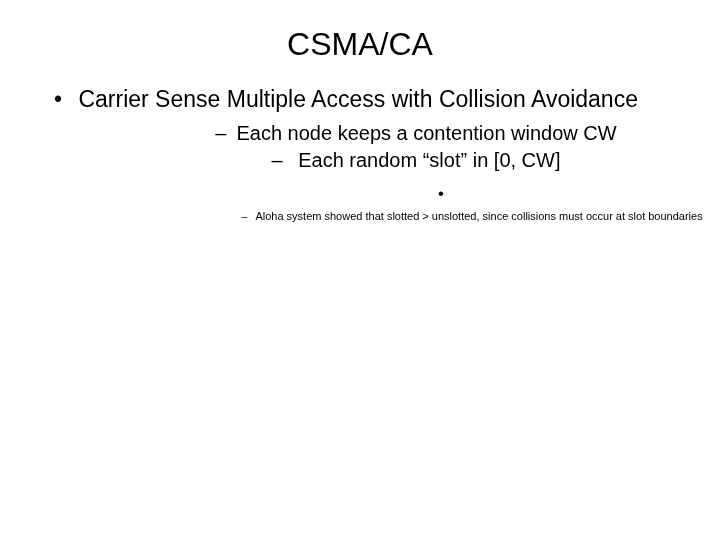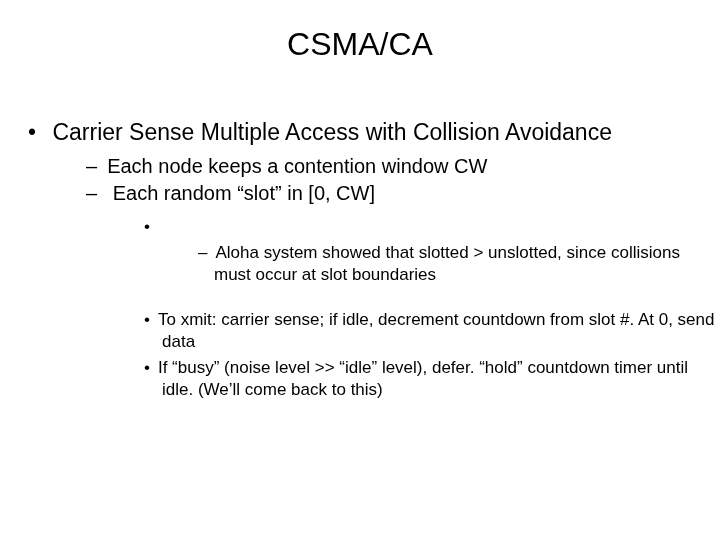--- a/index.html
+++ b/index.html
@@ -25,44 +25,44 @@
   }
   ul {
     margin: 0;
     padding: 0;
     list-style: none;
   }
   li { list-style: none; }
 
   
   .l1 {
-    padding-left: 28px;
+    padding-left: 54px;
     font-size: 23px;
     line-height: 1.22;
     margin-bottom: 10px;
-    margin-top: 33px;
   }
   .l1 > li {
     position: relative;
     padding-left: 0;
     text-indent: -22px;
     margin-left: 22px;
   }
   .l1 > li::before {
     content: "•";
     margin-right: 10px;
   }
 
   
   .l2 {
     padding-left: 36px;
     font-size: 20px;
     line-height: 1.25;
     text-indent: 0;
     margin-top: 8px;
+    text-align: center;
   }
   .l2 > li {
     position: relative;
     text-indent: -22px;
     margin-left: 22px;
     margin-bottom: 2px;
   }
   .l2 > li::before {
     content: "–";
     margin-right: 10px;
@@ -83,21 +83,21 @@
     margin-bottom: 4px;
   }
   .l3 > li::before {
     content: "•";
     margin-right: 8px;
   }
 
   
   .l4 {
     padding-left: 36px;
-    font-size: 17px;
+    font-size: 11px;
     line-height: 1.28;
     text-indent: 0;
     margin-top: 4px;
     margin-bottom: 2px;
   }
   .l4 > li {
     position: relative;
     text-indent: -16px;
     margin-left: 16px;
   }
@@ -127,21 +127,17 @@
             <li>
 
               <ul class="l4">
                 <li>Aloha system showed that slotted &gt; unslotted, since collisions must occur at slot boundaries</li>
               </ul>
             </li>
           </ul>
 
           <div class="gap"></div>
 
-          <ul class="l3">
-            <li>To xmit:  carrier sense;  if idle, decrement countdown from slot #.  At 0, send data</li>
-            <li>If “busy” (noise level &gt;&gt; “idle” level), defer.  “hold” countdown timer until idle.  (We’ll come back to this)</li>
-          </ul>
         </li>
       </ul>
     </li>
   </ul>
 </div>
 
 </body></html>

